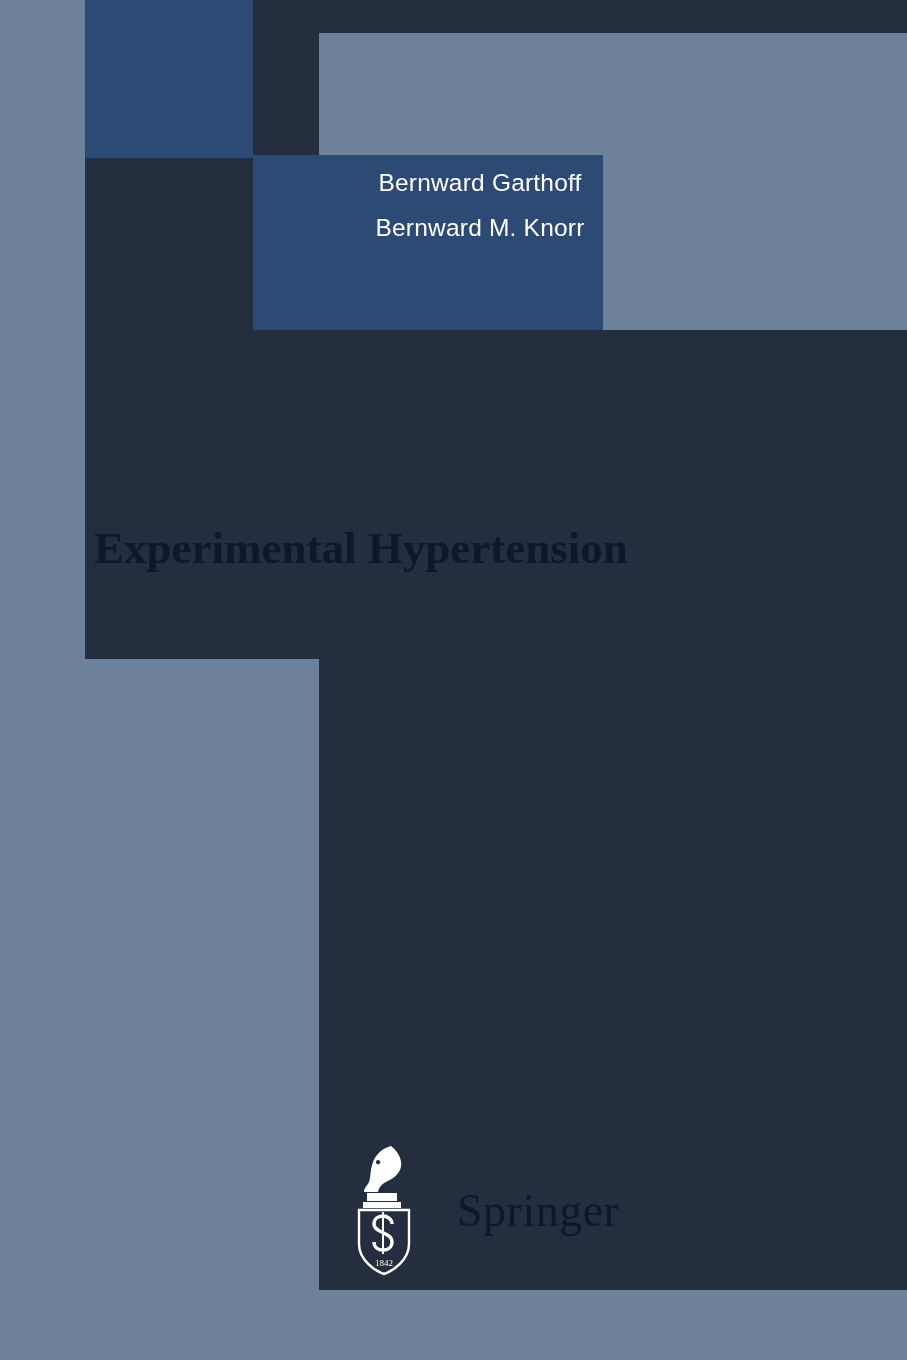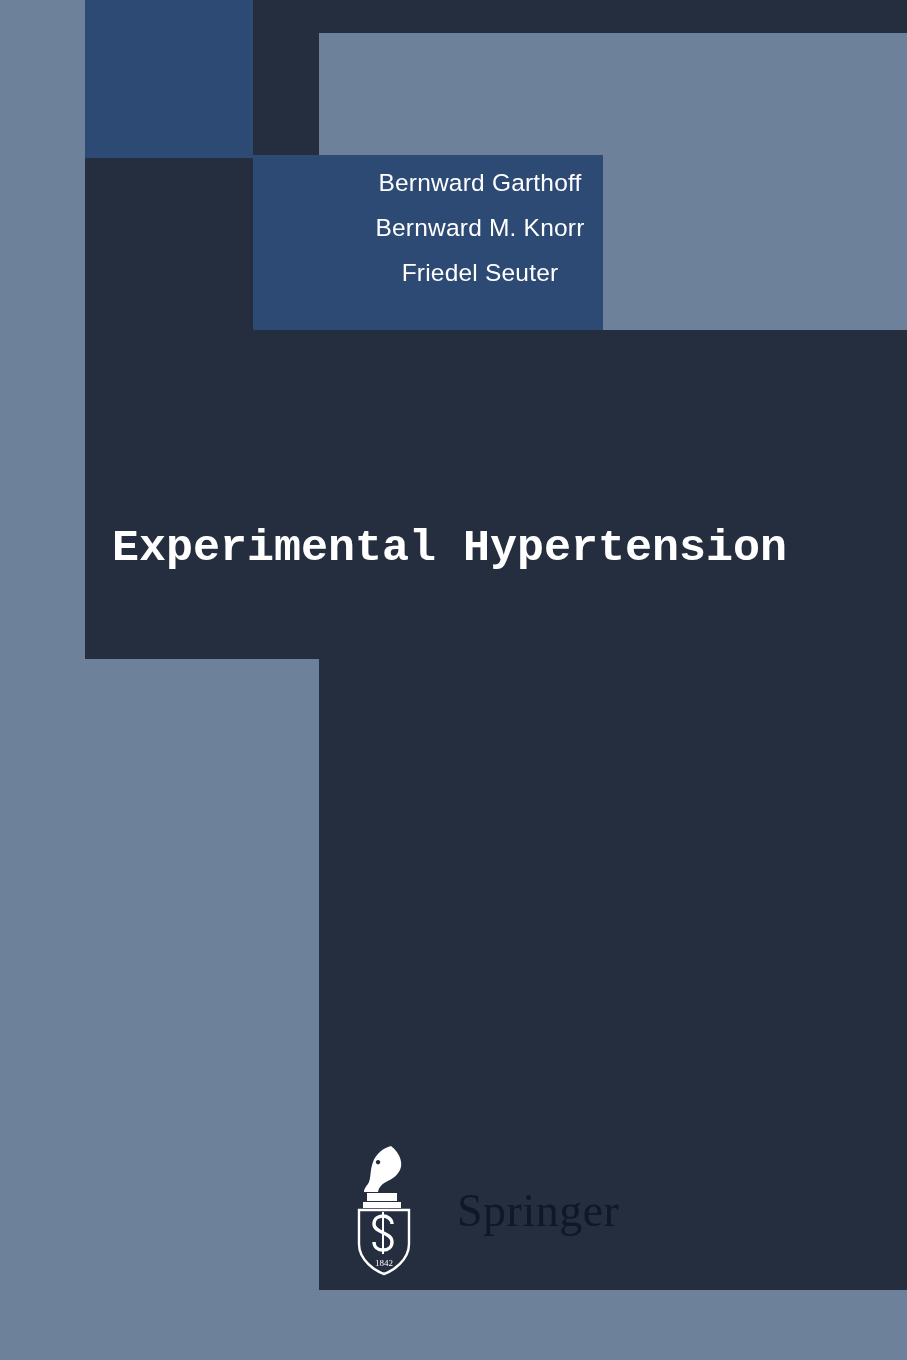--- a/index.html
+++ b/index.html
@@ -132,25 +132,25 @@
     letter-spacing: 0.2px;
     text-align: center;
   }
   .author-line {
     white-space: nowrap;
   }
 
   
   .title {
     position: absolute;
-    left: 112px;
+    left: 94px;
     top: 512px;
     width: 790px;
-    color: #ffffff;
-    font-family: Liberation Mono, monospace;
+    color: #0f172a;
+    font-family: Liberation Serif, serif;
     font-weight: bold;
     font-size: 45px;
     line-height: 73px;
   }
   .title-line-1, .title-line-2 {
     white-space: nowrap;
   }
   .title-line-3 {
     padding-left: 18px;
     white-space: nowrap;
@@ -194,21 +194,20 @@
   <div class="block bg-title-band"></div>
   <div class="block bg-title-dark"></div>
   <div class="block bg-bottom-light"></div>
   <div class="block bg-left-bottom"></div>
   <div class="block bg-bottom-right-light"></div>
   <div class="block bg-authors"></div>
 
   <div class="authors">
     <div class="author-line">Bernward Garthoff</div>
     <div class="author-line">Bernward M. Knorr</div>
-    <div class="author-line">Friedel Seuter</div>
   </div>
 
   <div class="title">
     <div class="title-line-1">Experimental Hypertension</div>
   </div>
 
   <div class="logo-wrap">
     <svg class="logo-mark" viewBox="0 0 92 140">
       <g fill="none" stroke="#ffffff" stroke-width="2.2">
 

